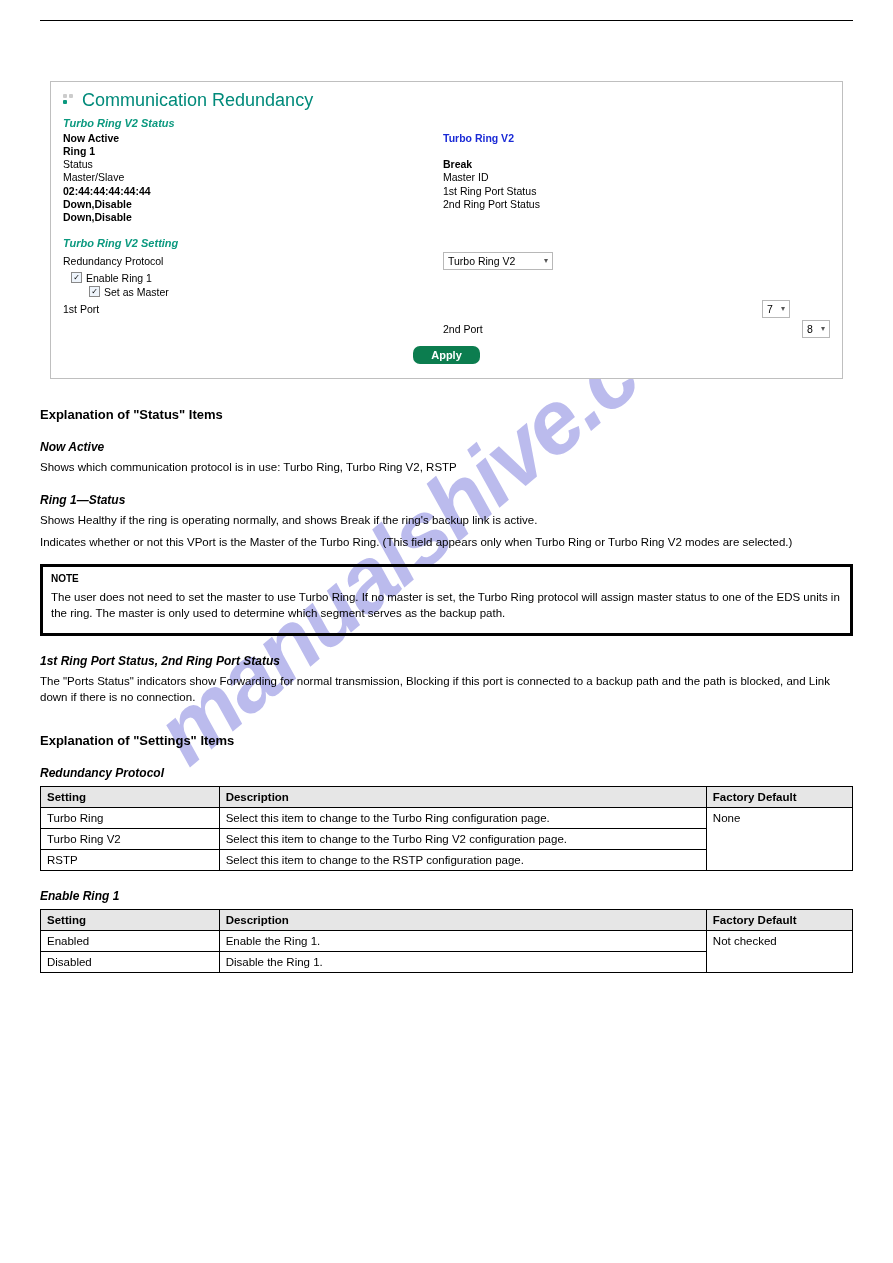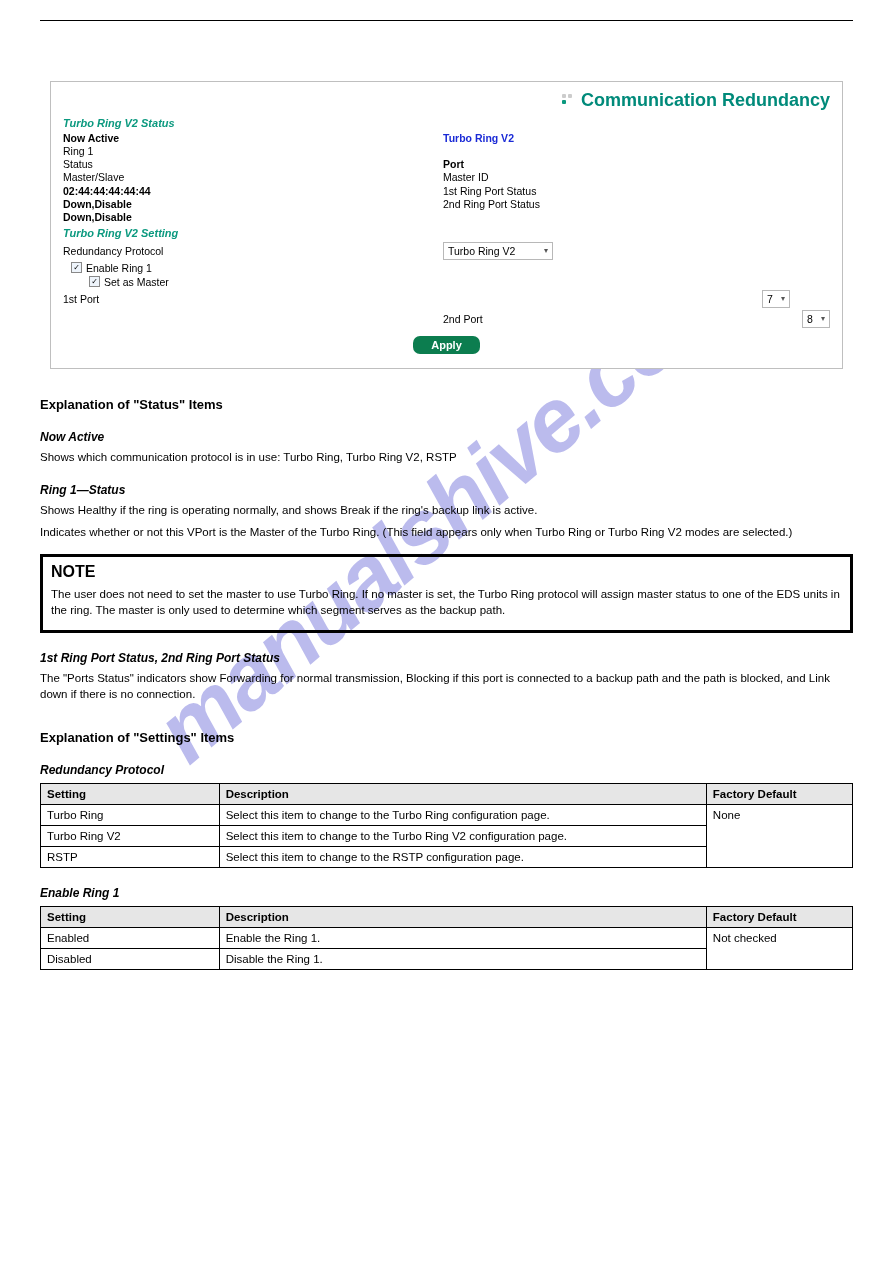--- a/index.html
+++ b/index.html
@@ -30,27 +30,26 @@
   .panel {
     border: 1px solid #bfbfbf;
     background: #fff;
     padding: 8px 12px 14px 12px;
     font-size: 10.5px;
     color: #000;
     margin: 0 10px;
   }
   .panel-title {
     color: #008a7a;
-    font-weight: bold;
+    font-weight: normal;
     font-size: 18px;
     display: flex;
     align-items: center;
     gap: 4px;
     margin-bottom: 6px;
-    justify-content: flex-end;
   }
   .dots {
     display: inline-block;
     width: 14px; height: 14px;
     position: relative;
     margin-right: 1px;
   }
   .dots i {
     position: absolute;
     width: 4px; height: 4px;
@@ -118,21 +117,21 @@
     display: block;
   }
   .right-cell{ text-align:right; }
   .body-text { font-size: 11.5px; line-height: 1.35; margin: 6px 0; }
   .section-title { font-size: 13px; font-weight: bold; margin-top: 28px; margin-bottom: 4px; }
   .note-box {
     border: 3px solid #000;
     padding: 6px 8px;
     margin: 14px 0;
   }
-  .note-box .h { font-weight: bold; font-size: 16px; margin-bottom: 2px; }
+  .note-box .h { font-weight: bold; font-size: 10px; margin-bottom: 2px; }
   .subhead { font-size: 12px; font-weight: bold; font-style: italic; margin-top: 18px; margin-bottom: 6px; }
   table.info {
     width: 100%;
     border-collapse: collapse;
     font-size: 11.5px;
     margin: 4px 0 10px 0;
   }
   table.info th, table.info td {
     border: 1px solid #000;
     padding: 4px 6px;
@@ -161,39 +160,39 @@
         </span>
       <span>Communication Redundancy</span>
     </div>
 
     <div class="section-head">Turbo Ring V2 Status</div>
 
     <div class="status-grid">
       <div class="lbl" style="font-weight:bold">Now Active</div>
       <div class="val blue">Turbo Ring V2</div>
 
-      <div class="lbl" style="font-weight:normal">Ring 1</div>
+      <div class="lbl" style="font-weight:bold">Ring 1</div>
       <div></div>
 
       <div class="lbl">Status</div>
-      <div class="val">Port</div>
+      <div class="val">Break</div>
 
       <div class="lbl">Master/Slave</div>
 
       <div class="lbl">Master ID</div>
       <div class="val">02:44:44:44:44:44</div>
 
       <div class="lbl">1st Ring Port Status</div>
       <div class="val">Down,Disable</div>
 
       <div class="lbl">2nd Ring Port Status</div>
       <div class="val">Down,Disable</div>
     </div>
 
-    <div class="section-head" style="margin-top:3px">Turbo Ring V2 Setting</div>
+    <div class="section-head" style="margin-top:13px">Turbo Ring V2 Setting</div>
 
     <div class="setting-row">
       <div>Redundancy Protocol</div>
       <div>
         <span class="select">
           <span>Turbo Ring V2</span>
           <span class="caret">▾</span>
         </span>
       </div>
       <div></div>

